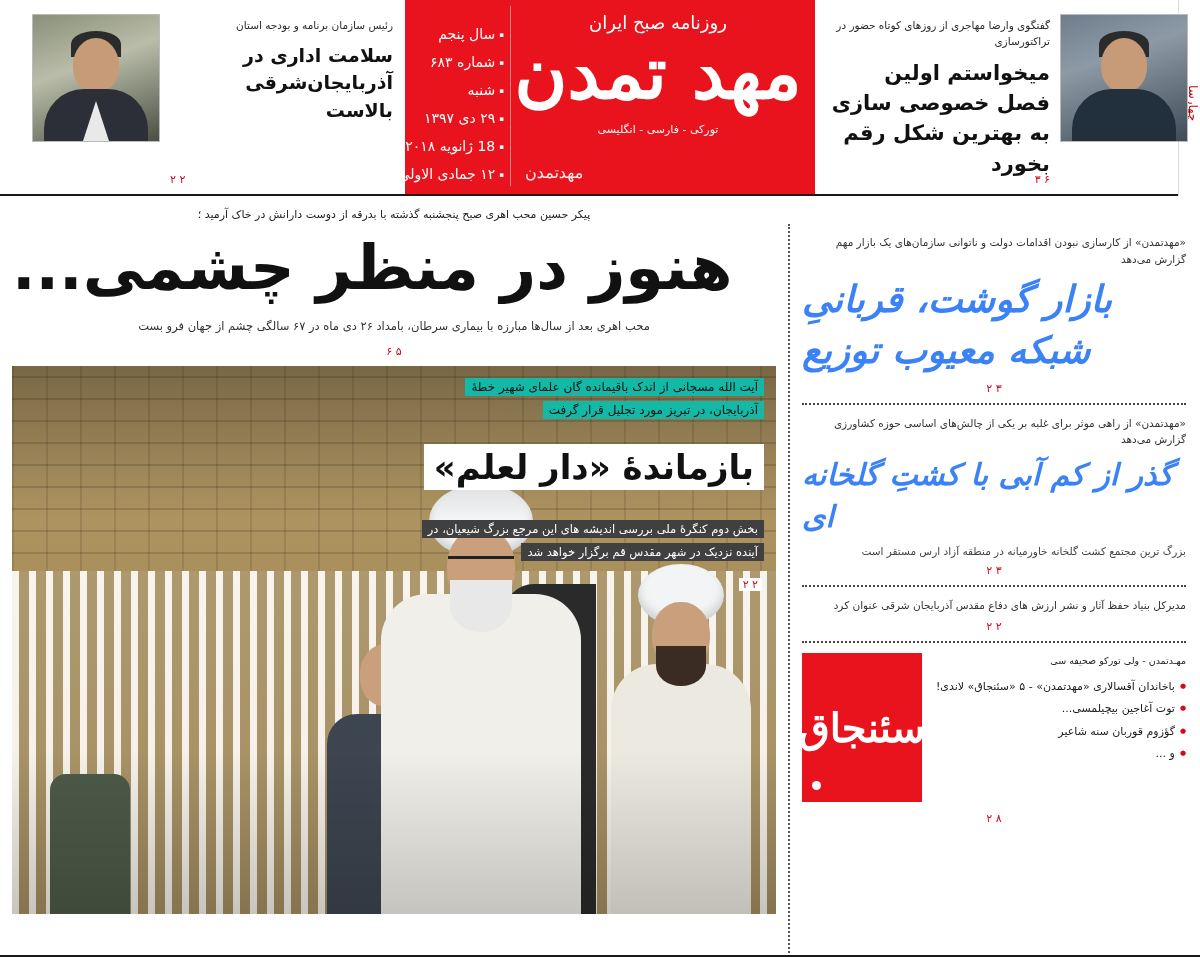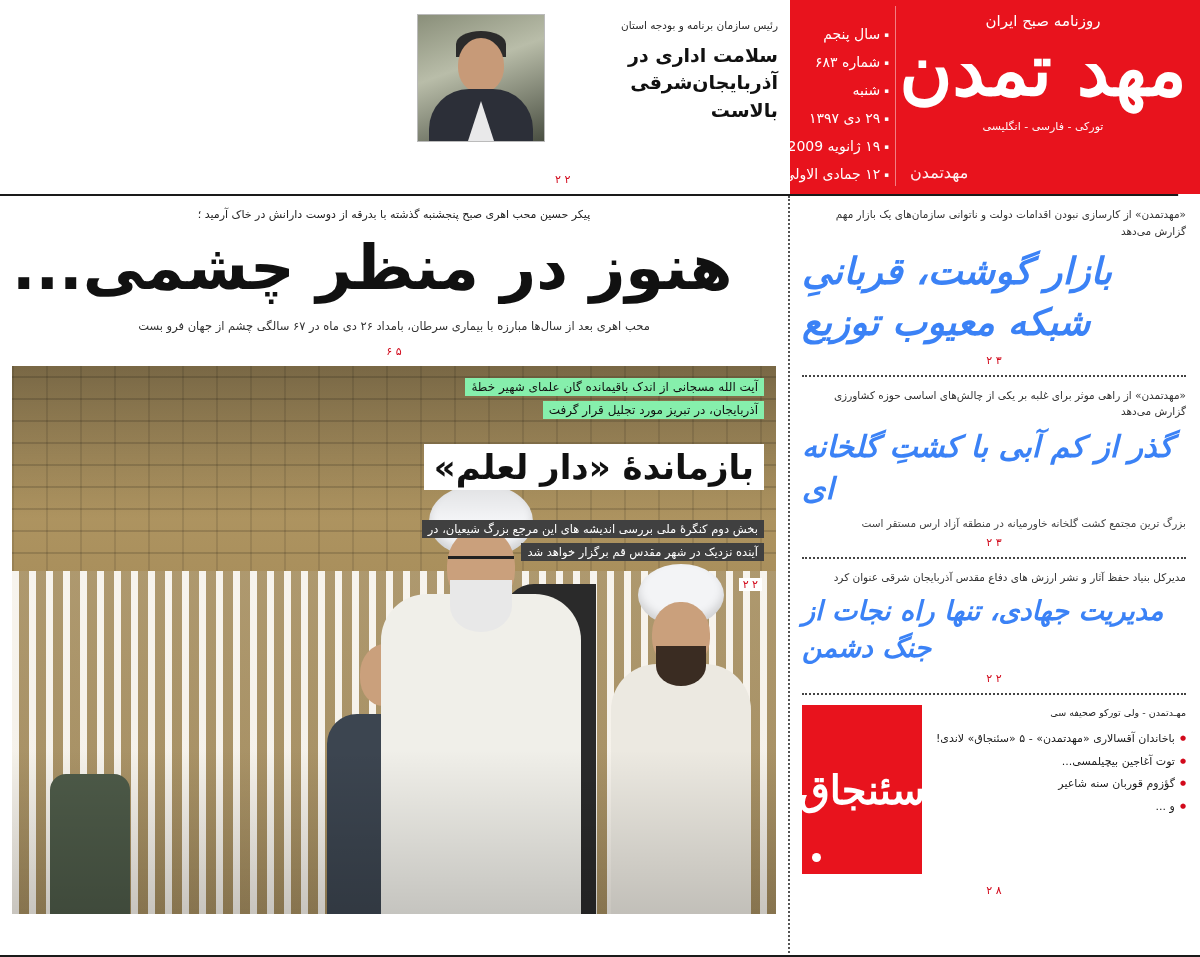--- a/index.html
+++ b/index.html
@@ -151,21 +151,21 @@
     margin-left: 4px;
     vertical-align: 2px;
   }
   .logo-main {
     flex: 1 1 auto;
     text-align: center;
     padding-top: 6px;
     position: relative;
   }
   .logo-sub {
-    font-size: 15px;
+    font-size: 18px;
     letter-spacing: 1px;
     margin-bottom: 2px;
   }
   .logo-word {
     font-family: "DejaVu Serif", "Liberation Serif", serif;
     font-size: 72px;
     font-weight: 700;
     line-height: 1.0;
     letter-spacing: -2px;
     margin-top: 4px;
@@ -191,20 +191,21 @@
     height: 761px;
   }
 
   
   .col-right {
     width: 412px;
     flex: 0 0 412px;
     border-left: 2px dotted #555;
     padding: 10px 14px 4px 12px;
     position: relative;
+    margin-top: 28px;
   }
   .idx-kicker {
     font-size: 10.5px;
     color: #333;
     text-align: right;
     line-height: 1.6;
     margin-bottom: 6px;
   }
   .idx-head {
     text-align: left;
@@ -240,21 +241,21 @@
 
   
   .culture-box {
     display: flex;
     flex-direction: row;
     gap: 10px;
     align-items: flex-start;
     margin-top: 4px;
   }
   .culture-logo {
-    width: 120px; height: 169px;
+    width: 120px; height: 149px;
     flex: 0 0 120px;
     background: #e8131d;
     position: relative;
     overflow: hidden;
   }
   .culture-logo .nas {
     position: absolute;
     inset: 0;
     color: #fff;
     font-family: "DejaVu Serif", serif;
@@ -416,21 +417,21 @@
   
   .ps-kicker {
     position: absolute;
     top: 10px; right: 12px;
     max-width: 300px;
     text-align: right;
     font-size: 12px;
     line-height: 1.9;
   }
   .ps-kicker span {
-    background: #86efac;
+    background: #14b8a6;
     color: #111;
     padding: 2px 6px;
     box-decoration-break: clone;
     -webkit-box-decoration-break: clone;
   }
   .ps-head {
     position: absolute;
     top: 78px; right: 12px;
     font-size: 34px;
     font-weight: 700;
@@ -471,34 +472,47 @@
 </style>
 </head>
 <body>
 
 <div class="page">
 
   <div class="masthead">
 
     <div class="side-strip">چهارسا</div>
 
+    <div class="mast-side right">
+      <div class="mast-photo ph-a">
+        <div class="hair"></div>
+        <div class="face"></div>
+        <div class="torso"></div>
+      </div>
+      <div class="mast-text">
+        <div class="mast-kicker">گفتگوی وارضا مهاجری از روزهای کوتاه حضور در تراکتورسازی</div>
+        <div class="mast-head">میخواستم اولین فصل خصوصی سازی</div>
+        <div class="mast-head">به بهترین شکل رقم بخورد</div>
+      </div>
+      <div class="pagebadge r">۶ ۳</div>
+    </div>
 
     <div class="logo-block">
       <div class="logo-main">
         <div class="logo-sub">روزنامه صبح ایران</div>
         <div class="logo-word">مهد تمدن</div>
         <div class="logo-langs">تورکی - فارسی - انگلیسی</div>
         <div class="logo-sig">مهدتمدن</div>
       </div>
       <div class="logo-dates">
         <div>سال پنجم</div>
         <div>شماره ۶۸۳</div>
         <div>شنبه</div>
         <div>۲۹ دی ۱۳۹۷</div>
-        <div>۱۹ ژانویه 2009</div>
+        <div>18 ژانویه ۲۰۱۸</div>
         <div>۱۲ جمادی الاولی ۱۴۴۰</div>
         <div>۸ صفحه</div>
         <div>تک شماره ۱۰۰۰ تومان</div>
       </div>
     </div>
 
     <div class="mast-side left">
       <div class="mast-text">
         <div class="mast-kicker">رئیس سازمان برنامه و بودجه استان</div>
         <div class="mast-head small">سلامت اداری در آذربایجان‌شرقی</div>
@@ -528,21 +542,20 @@
       <div>
         <div class="idx-kicker">«مهدتمدن» از راهی موثر برای غلبه بر یکی از چالش‌های اساسی حوزه کشاورزی گزارش می‌دهد</div>
         <h2 class="idx-head med">گذر از کم آبی با کشتِ گلخانه ای</h2>
         <div class="idx-sub">بزرگ ترین مجتمع کشت گلخانه خاورمیانه در منطقه آزاد ارس مستقر است</div>
         <div class="idx-ref">۳ ۲</div>
       </div>
       <hr class="rule">
 
       <div>
         <div class="idx-kicker">مدیرکل بنیاد حفظ آثار و نشر ارزش های دفاع مقدس آذربایجان شرقی عنوان کرد</div>
-        <h2 class="idx-head sm">مدیریت جهادی، تنها راه نجات از جنگ دشمن</h2>
         <div class="idx-ref">۲ ۲</div>
       </div>
       <hr class="rule">
 
       <div class="culture-box">
         <div class="culture-right">
           <div class="culture-label">مهـدتمدن - ولی تورکو صحیفه سی</div>
           <ul class="culture-list">
             <li>باخاندان آقسالاری «مهدتمدن» - ۵ «سئنجاق» لاندی!</li>
             <li>توت آغاجین بیچیلمسی...</li>

